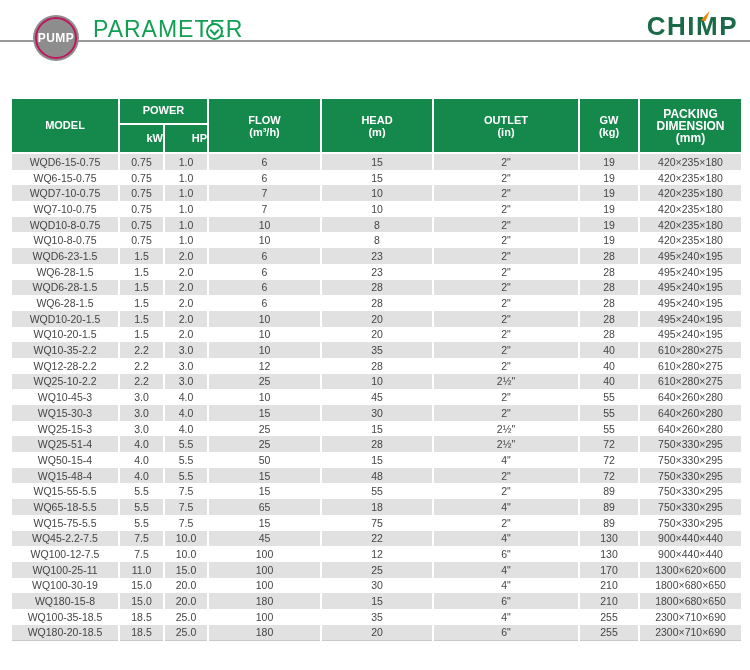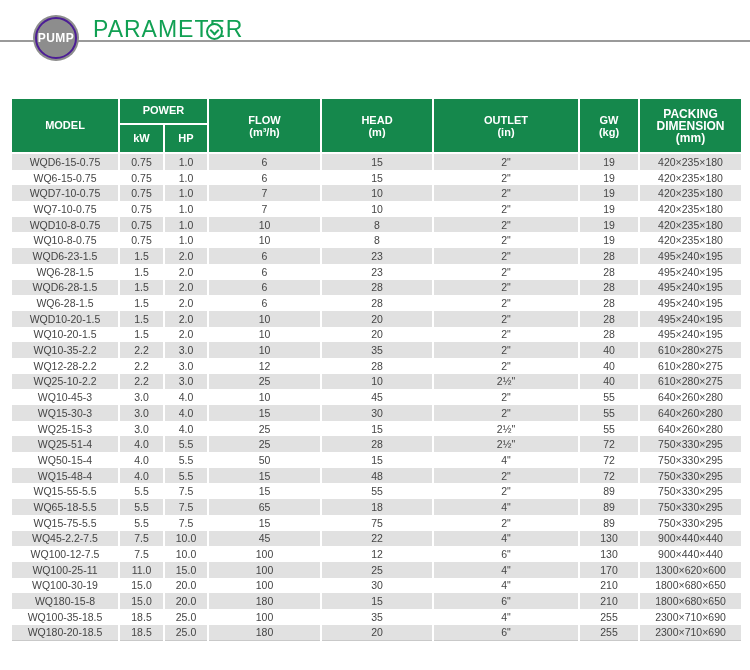--- a/index.html
+++ b/index.html
@@ -6,21 +6,21 @@
   body{
     width:750px;height:670px;background:#ffffff;
     font-family:"Liberation Sans", sans-serif;
     overflow:hidden;position:relative;
   }
   
   .top{position:relative;height:97px;}
   .rule{position:absolute;top:40px;left:0;width:750px;height:2px;background:#9a9a9a;}
   .badge{
     position:absolute;left:35px;top:17px;width:38px;height:38px;border-radius:50%;
-    background:#8d8d8d;border:2px solid #4c1d95;box-shadow:0 0 0 2px #8d8d8d;
+    background:#8d8d8d;border:2px solid #be185d;box-shadow:0 0 0 2px #8d8d8d;
     display:flex;align-items:center;justify-content:center;
     color:#fff;font-weight:bold;font-size:12px;letter-spacing:.5px;z-index:2;
   }
   .title{
     position:absolute;left:93px;top:16px;font-size:23px;color:#11a053;
     letter-spacing:1px;font-weight:normal;z-index:2;
   }
   .chev-circle{
     position:absolute;left:206px;top:23px;width:13px;height:13px;border-radius:50%;
     border:2px solid #11a053;z-index:2;background:#fff;
@@ -42,21 +42,21 @@
   table.param{
     margin-left:10px;width:731px;border-collapse:collapse;table-layout:fixed;
     border:1px solid #c9c9c9;
   }
   thead th{
     background:#15884c;color:#ffffff;font-weight:bold;font-size:11px;
     border:2px solid #ffffff;padding:0;line-height:1.2;text-align:center;
     vertical-align:middle;
   }
   thead tr.r1 th{height:24px;}
-  thead tr.r2 th{height:27px;}
+  thead tr.r2 th{height:27px;text-align:right;}
   thead th.tall{height:53px;}
   thead th .l{display:block;line-height:12px;}
   thead th.pack{font-size:12px;}
   tbody td{
     font-size:10.5px;color:#454545;text-align:center;height:15.7px;padding:0;
     border-left:2px solid #ffffff;border-right:2px solid #ffffff;
     white-space:nowrap;overflow:hidden;
   }
   tbody tr:nth-child(odd){background:#e1e1e1;}
   tbody tr:nth-child(even){background:#ffffff;}
@@ -65,20 +65,24 @@
 <body>
 
 <div class="top">
   <div class="rule"></div>
   <div class="badge">
     <span>PUMP</span>
   </div>
   <div class="title">PARAMETER</div>
   <div class="chev-circle">
     <span class="chev"></span>
+  </div>
+  <div class="brand">
+    <span>CHIMP</span>
+    <span class="brand-accent"></span>
   </div>
 </div>
 
 <table class="param">
   <colgroup>
     <col style="width:108px">
       <col style="width:45px">
       <col style="width:44px">
     <col style="width:113px">
       <col style="width:112px">

